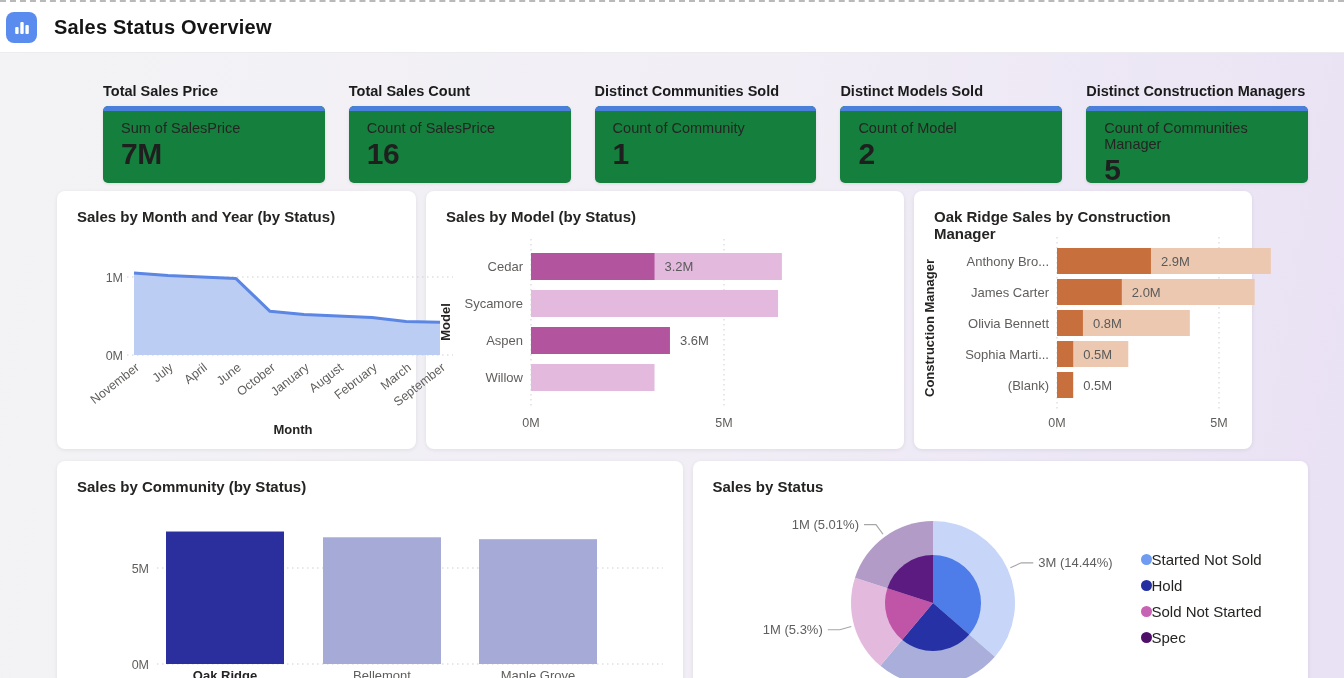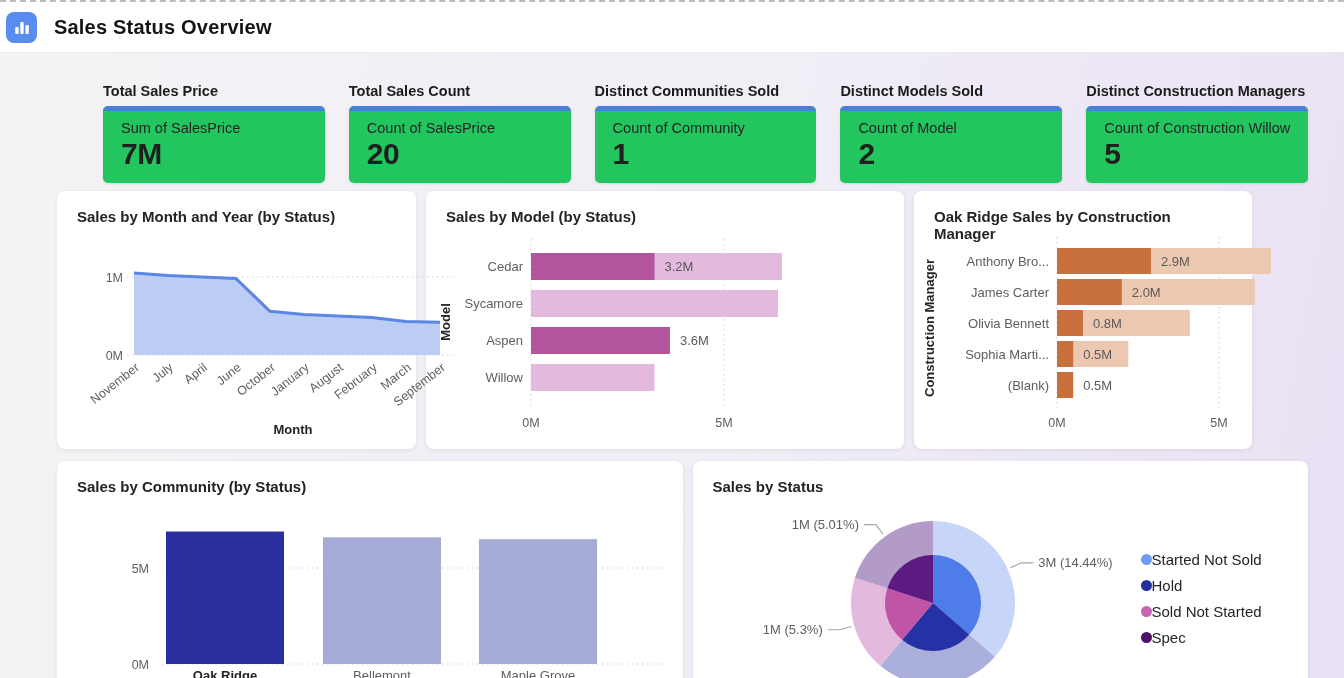--- a/index.html
+++ b/index.html
@@ -20,21 +20,21 @@
   }
   h1.page-title { font-size:20px; font-weight:700; color:#151515; letter-spacing:.2px; }
 
   main { padding:30px 36px 0 57px; }
 
   
   .kpi-row { display:flex; gap:24px;padding-left:46px; }
   .kpi { flex:1; display:flex; flex-direction:column; }
   .kpi-title { font-size:14.5px; font-weight:700; color:#1b1b1b; margin-bottom:7px; }
   .kpi-card {
-    background:#22c55e; border-radius:5px; height:77px;
+    background:#15803d; border-radius:5px; height:77px;
     box-shadow:0 1px 3px rgba(0,0,0,.10); overflow:hidden;
   }
   .kpi-accent { height:5px; border-radius:5px 5px 0 0; }
   .kpi-body { padding:9px 0 0 18px; }
   .kpi-label { font-size:14.5px; color:#252423; }
   .kpi-value { font-size:30px; font-weight:600; color:#1f1f1f; margin-top:1px; letter-spacing:-.5px; }
 
   
   .row { display:flex; gap:10px; }
   .charts-row { margin-top:8px; }
@@ -88,21 +88,21 @@
           <div class="kpi-value">7M</div>
         </div>
       </div>
     </div>
     <div class="kpi">
       <div class="kpi-title">Total Sales Count</div>
       <div class="kpi-card">
         <div class="kpi-accent" style="background: rgb(74, 128, 220);"></div>
         <div class="kpi-body">
           <div class="kpi-label">Count of SalesPrice</div>
-          <div class="kpi-value">20</div>
+          <div class="kpi-value">16</div>
         </div>
       </div>
     </div>
     <div class="kpi">
       <div class="kpi-title">Distinct Communities Sold</div>
       <div class="kpi-card">
         <div class="kpi-accent" style="background: rgb(74, 128, 220);"></div>
         <div class="kpi-body">
           <div class="kpi-label">Count of Community</div>
           <div class="kpi-value">1</div>
@@ -117,21 +117,21 @@
           <div class="kpi-label">Count of Model</div>
           <div class="kpi-value">2</div>
         </div>
       </div>
     </div>
     <div class="kpi">
       <div class="kpi-title">Distinct Construction Managers</div>
       <div class="kpi-card">
         <div class="kpi-accent" style="background: rgb(74, 128, 220);"></div>
         <div class="kpi-body">
-          <div class="kpi-label">Count of Construction Willow</div>
+          <div class="kpi-label">Count of Communities Manager</div>
           <div class="kpi-value">5</div>
         </div>
       </div>
     </div>
   </section>
 
   <section class="row charts-row">
     <div class="card" style="width:359px;height:258px;">
       <div class="card-title">Sales by Month and Year (by Status)</div>
       <svg id="chart-month" width="413" height="258">

